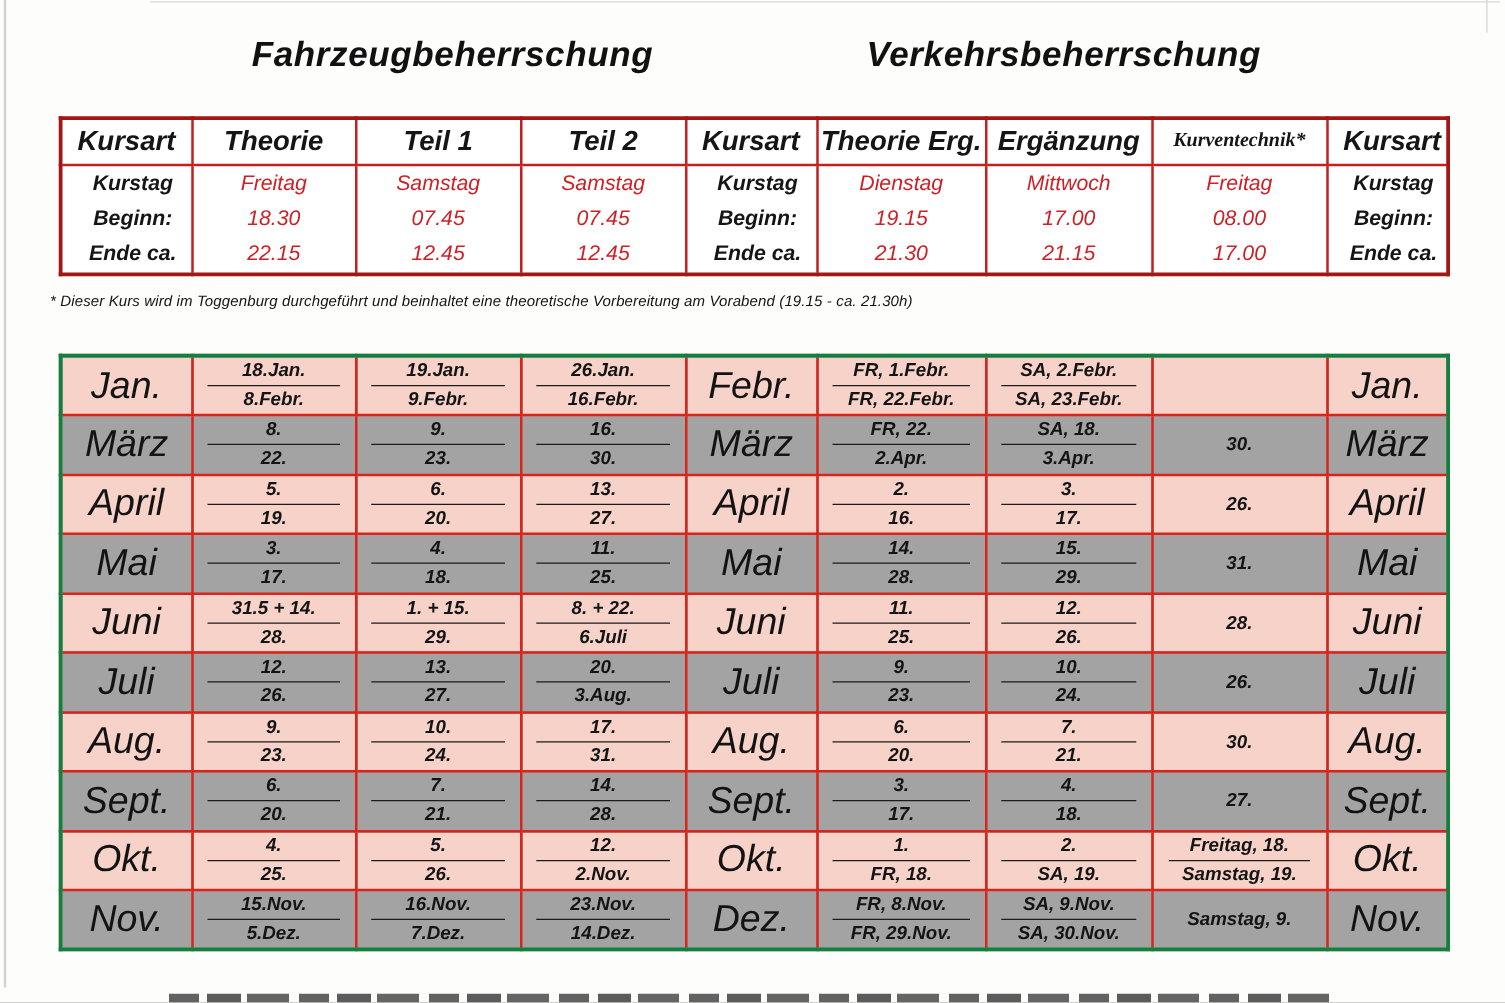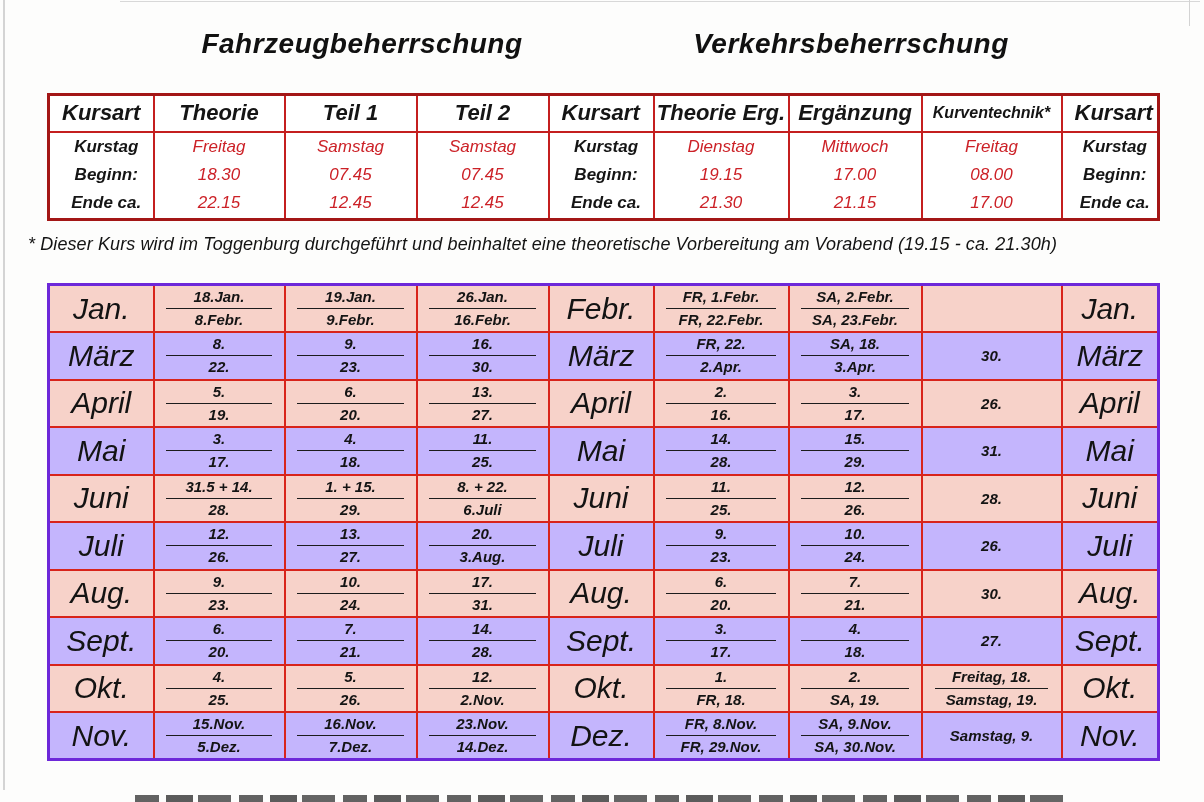--- a/index.html
+++ b/index.html
@@ -39,46 +39,46 @@
     border:2px solid #c41f1f;
     vertical-align:middle;
     overflow:hidden;
   }
   .header-table .ht-head th {
     height:37px;
     font-style:italic; font-weight:bold; font-size:22px;
     text-align:center; color:#151515; white-space:nowrap;
   }
   .header-table .ht-head th.align-left { text-align:left; padding-left:12px; }
-  .header-table .ht-head th.small { font-size:16px; }
+  .header-table .ht-head th.small { font-size:16px;font-family:Liberation Serif, serif; }
   .header-table .ht-body td { height:88px; }
   .label-cell {
     text-align:center; padding-left:10px;
     font-style:italic; font-weight:bold; font-size:17px;
     line-height:28px; white-space:nowrap;
   }
   .label-cell span, .value-cell span { display:block; }
   .value-cell {
     text-align:center;
     font-style:italic; font-size:17px; color:#cc2127;
     line-height:28px; white-space:nowrap;
   }
 
   
   .footnote {
-    position:absolute; left:28px; top:234px; width:1150px;
-    font-style:italic; font-size:18px; color:#131313;
+    position:absolute; left:40px; top:234px; width:1150px;
+    font-style:italic; font-size:12px; color:#131313;
     white-space:nowrap; letter-spacing:.1px;
   }
 
   
   .schedule-table {
     position:absolute; left:47px; top:283px; width:1110px;
-    border:3px solid #6d28d9;
-    background:#c4b5fd;
+    border:3px solid #15803d;
+    background:#a3a3a3;
   }
   .schedule-table td {
     border:2px solid #d8241b;
     height:47.5px;
     vertical-align:middle;
     text-align:center;
     overflow:hidden;
   }
   .schedule-table tr.shaded td { background:#f7d2c9; }
   .month-cell {

